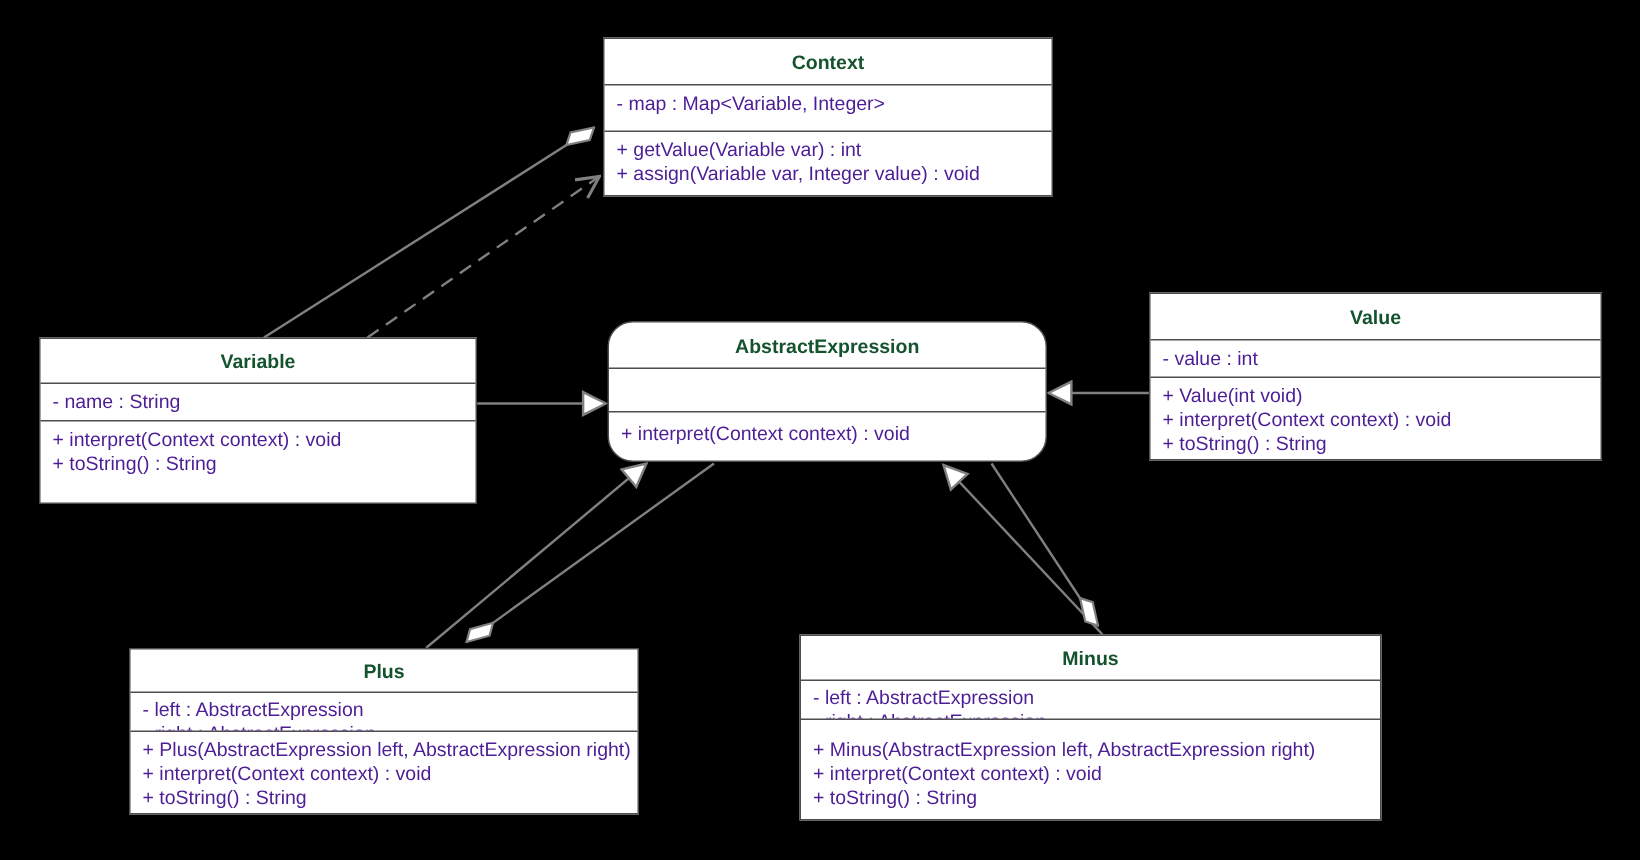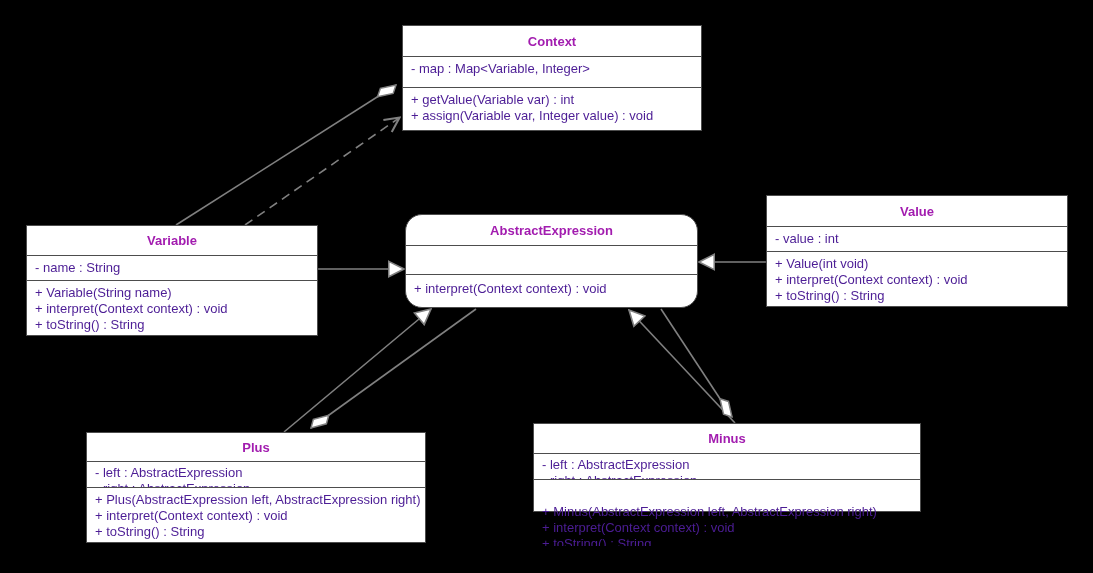--- a/index.html
+++ b/index.html
@@ -27,21 +27,21 @@
     position: absolute;
     background: #ffffff;
     border: 1px solid #4d4d4d;
     box-sizing: border-box;
     z-index: 5;
     box-shadow: 0 0 0 0.5px rgba(0,0,0,0.25);
   }
   .uml-title {
     font-size: 13px;
     font-weight: bold;
-    color: #a21caf;
+    color: #14532d;
     text-align: center;
     line-height: 1;
     box-sizing: border-box;
     display: flex;
     align-items: center;
     justify-content: center;
   }
   .uml-sep {
     border-top: 1px solid #4d4d4d;
   }
@@ -109,21 +109,20 @@
       <div class="uml-member">+ assign(Variable var, Integer value) : void</div>
     </div>
   </div>
 
   <div class="uml-class" style="left:26px; top:225px; width:292px; height:111px;">
     <div class="uml-title" style="height:29px;">Variable</div>
     <div class="uml-sep uml-compartment" style="height:25px;">
       <div class="uml-member">- name : String</div>
     </div>
     <div class="uml-sep uml-compartment" style="height:56px;">
-      <div class="uml-member">+ Variable(String name)</div>
       <div class="uml-member">+ interpret(Context context) : void</div>
       <div class="uml-member">+ toString() : String</div>
     </div>
   </div>
 
   <div class="uml-class" style="left:405px; top:214px; width:293px; height:94px;border-radius:17px;">
     <div class="uml-title" style="height:30px;">AbstractExpression</div>
     <div class="uml-sep uml-compartment" style="height:29px;"></div>
     <div class="uml-sep uml-compartment" style="height:34px; padding-top:6px;">
       <div class="uml-member">+ interpret(Context context) : void</div>
@@ -148,26 +147,26 @@
       <div class="uml-member">- left : AbstractExpression</div>
       <div class="uml-member">- right : AbstractExpression</div>
     </div>
     <div class="uml-sep uml-compartment" style="height:55px;">
       <div class="uml-member">+ Plus(AbstractExpression left, AbstractExpression right)</div>
       <div class="uml-member">+ interpret(Context context) : void</div>
       <div class="uml-member">+ toString() : String</div>
     </div>
   </div>
 
-  <div class="uml-class" style="left:533px; top:423px; width:388px; height:89px;">
+  <div class="uml-class" style="left:533px; top:423px; width:388px; height:124px;">
     <div class="uml-title" style="height:29px;">Minus</div>
     <div class="uml-sep uml-compartment compartment-tight" style="height:26px;">
       <div class="uml-member">- left : AbstractExpression</div>
       <div class="uml-member">- right : AbstractExpression</div>
     </div>
-    <div class="uml-sep uml-compartment" style="height:67px; padding-top:24px;">
+    <div class="uml-sep uml-compartment" style="height:67px; padding-top:12px;">
       <div class="uml-member">+ Minus(AbstractExpression left, AbstractExpression right)</div>
       <div class="uml-member">+ interpret(Context context) : void</div>
       <div class="uml-member">+ toString() : String</div>
     </div>
   </div>
 
 </div>
 
 </body></html>

